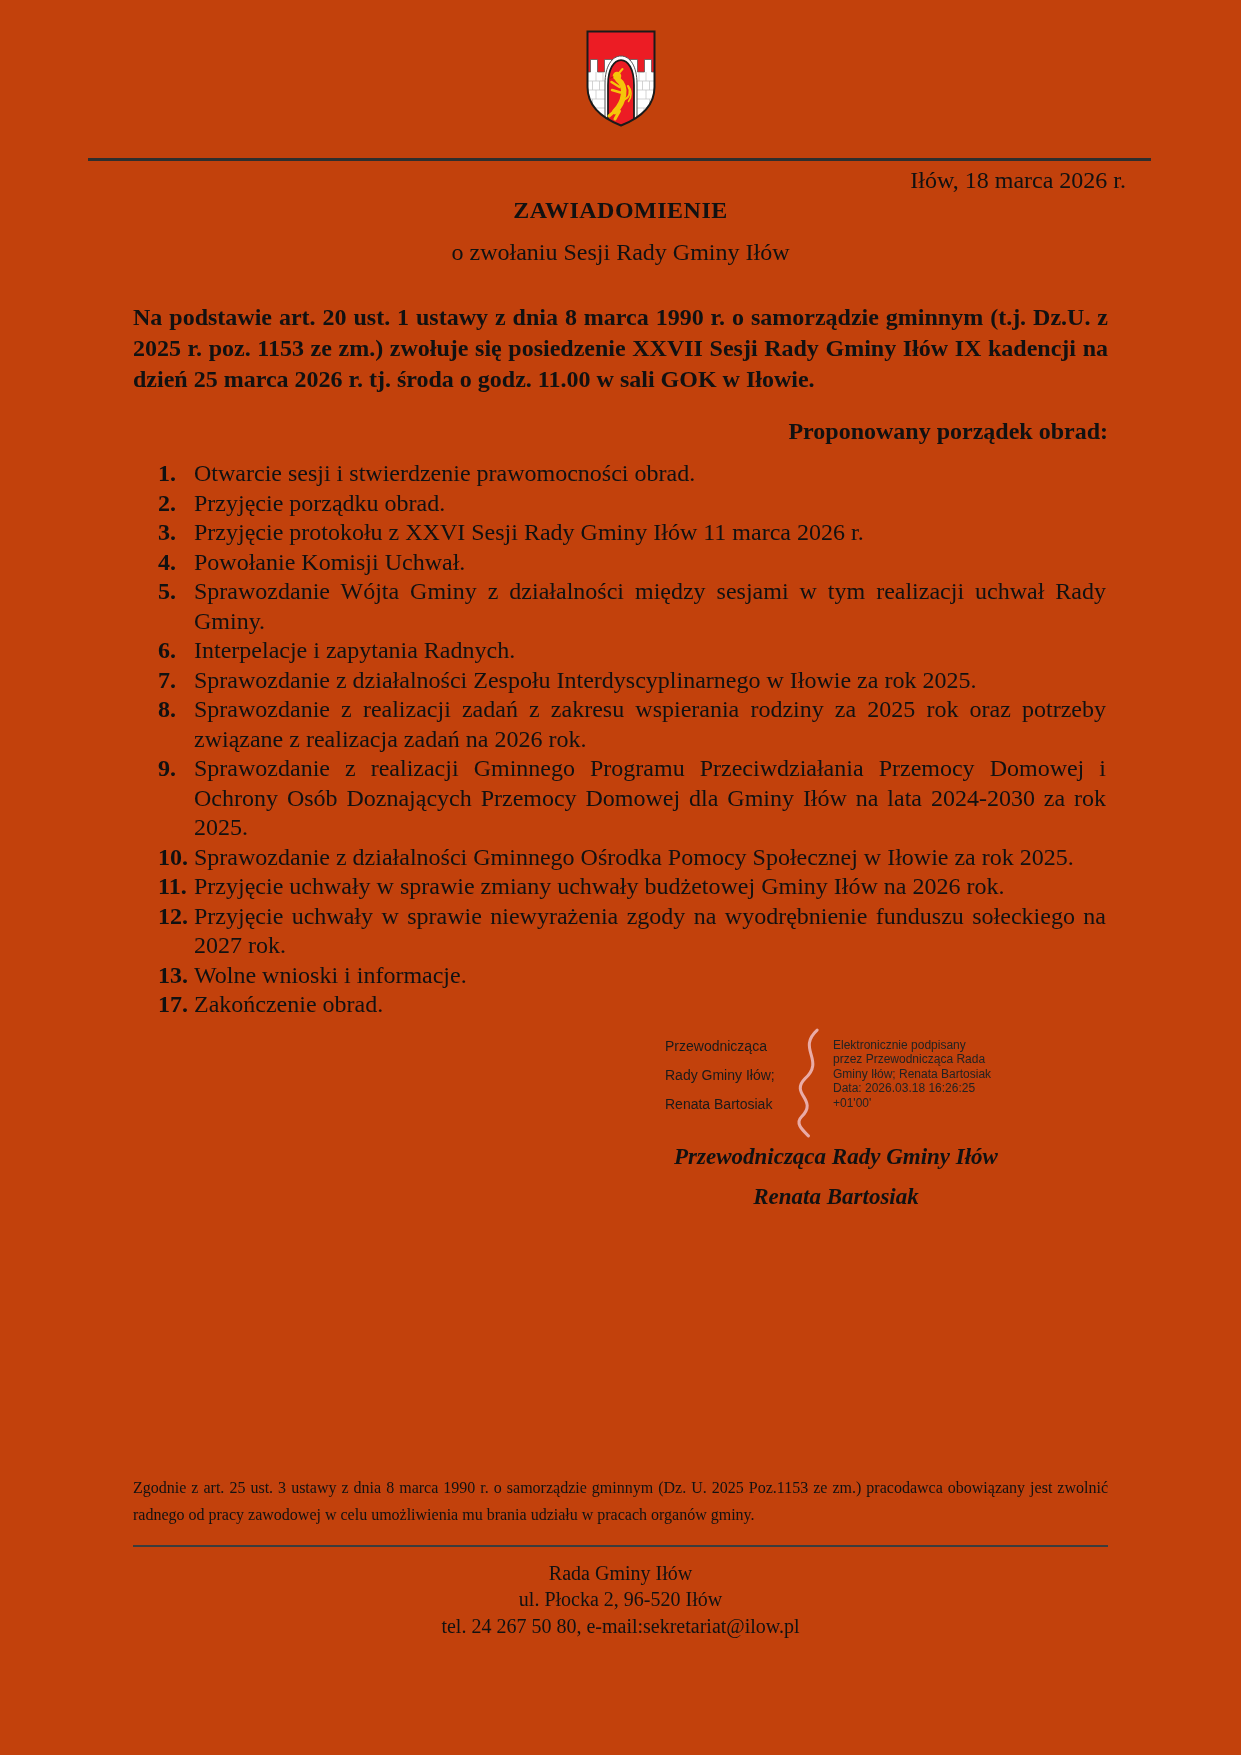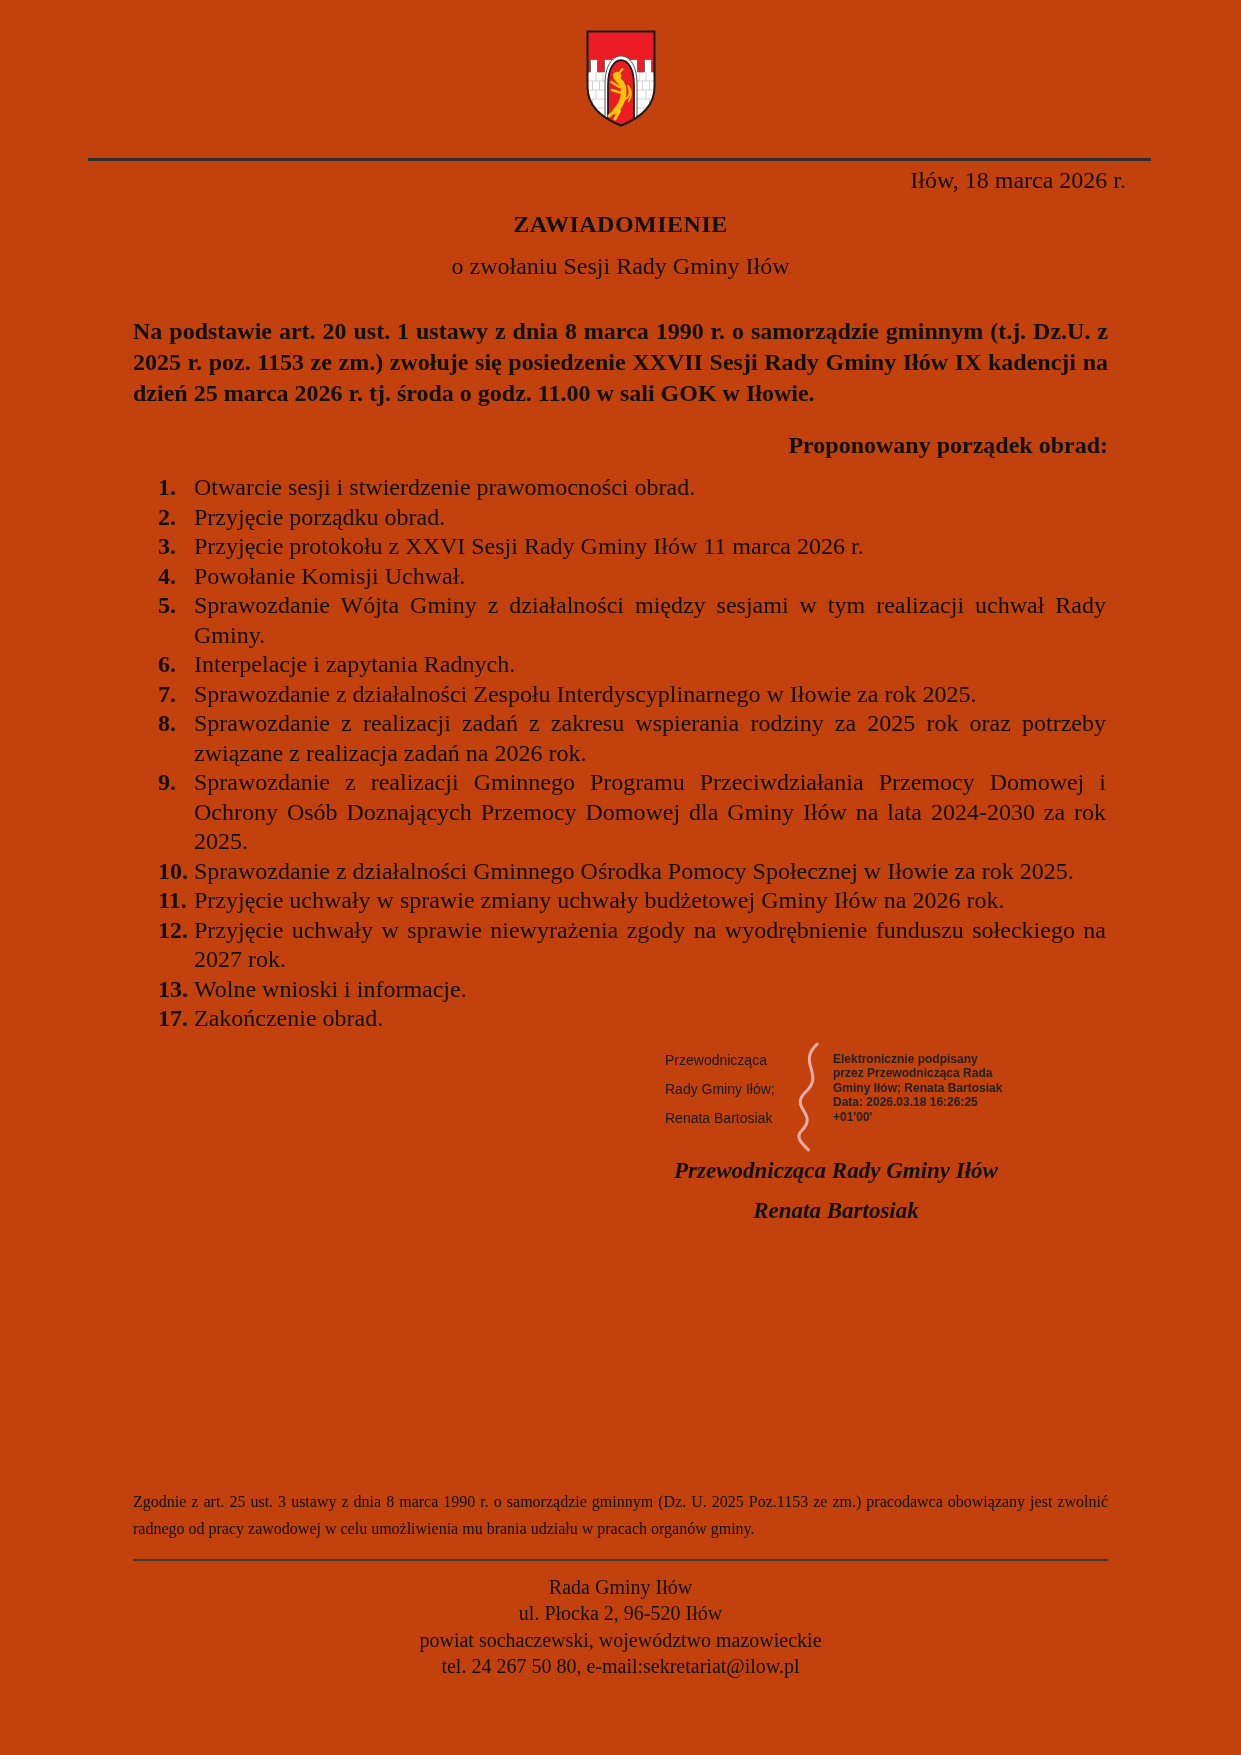--- a/index.html
+++ b/index.html
@@ -3,37 +3,37 @@
 <meta charset="utf-8">
 <style>
   html,body{margin:0;padding:0;background:#ffffff;}
   body{width:1241px;height:1755px;font-family:"Liberation Serif",serif;color:#111;}
   .page{position:relative;width:1241px;height:1755px;overflow:hidden;background:#c2410c;}
 
   .crest-wrap{width:76px;height:102px;margin:28px auto 0;}
   .rule-top{height:3px;background:#2e2e2e;margin:28px 90px 0 88px;}
 
   .dateline{margin:6px 115px 0 0;text-align:right;font-size:24px;line-height:27px;}
-  .doc-title{margin:16px 0 0;text-align:center;font-size:24px;font-weight:bold;line-height:28px;letter-spacing:0.5px;}
+  .doc-title{margin:2px 0 0;text-align:center;font-size:24px;font-weight:bold;line-height:28px;letter-spacing:0.5px;}
   .doc-subtitle{margin:14px 12px 0;text-align:center;font-size:24px;line-height:28px;}
 
   .intro{margin:36px 133px 8px;font-size:24px;font-weight:bold;line-height:31px;text-align:justify;}
 
   .agenda-heading{margin:22px 133px 0;font-size:24px;font-weight:bold;line-height:28px;text-align:right;}
   .agenda{margin:14px 133px 0 158px;}
   .agenda-item{display:flex;font-size:24px;line-height:29.5px;}
   .agenda-item .num{flex:0 0 36px;font-weight:bold;}
   .agenda-item .txt{flex:1;text-align:justify;padding-right:2px;}
 
   .signature-area{position:relative;margin:12px 133px 0;height:186px;}
   .stamp-big{position:absolute;left:532px;top:0;font-family:Liberation Sans, sans-serif;
              font-size:14px;line-height:29px;color:#1a1a1a;white-space:nowrap;}
   .flourish{position:absolute;left:646px;top:-6px;}
   .stamp-details{position:absolute;left:700px;top:6px;font-family:"Liberation Sans",sans-serif;
-                 font-size:12px;line-height:14.5px;color:#222;white-space:nowrap;font-weight:bold;}
+                 font-size:12px;line-height:14.5px;color:#222;white-space:nowrap;}
   .sig-role{position:absolute;left:493px;top:112px;width:420px;text-align:center;
             font-size:23px;font-weight:bold;font-style:italic;}
   .sig-name{position:absolute;left:493px;top:152px;width:420px;text-align:center;
             font-size:23px;font-weight:bold;font-style:italic;}
 
   .legal{margin:256px 133px 0;font-size:16px;line-height:27px;text-align:justify;}
   .rule-bottom{height:2px;background:#3c3c3c;margin:17px 133px 0;}
   .footer-lines{margin:13px 0 0;text-align:center;font-size:20px;line-height:26.5px;}
 </style>
 </head>
@@ -182,17 +182,16 @@
     <div class="sig-name">Renata Bartosiak</div>
   </section>
 
   <p class="legal">Zgodnie z art. 25 ust. 3 ustawy z dnia 8 marca 1990 r. o samorządzie gminnym (Dz. U. 2025 Poz.1153 ze zm.) pracodawca obowiązany jest zwolnić radnego od pracy zawodowej w celu umożliwienia mu brania udziału w pracach organów gminy.</p>
 
   <div class="rule-bottom"></div>
 
   <div class="footer-lines">
     <div>Rada Gminy Iłów</div>
     <div>ul. Płocka 2, 96-520 Iłów</div>
-    <div>powiat sochaczewski, województwo mazowieckie</div>
     <div>tel. 24 267 50 80, e-mail:sekretariat@ilow.pl</div>
   </div>
 
 </div>
 
 </body></html>

